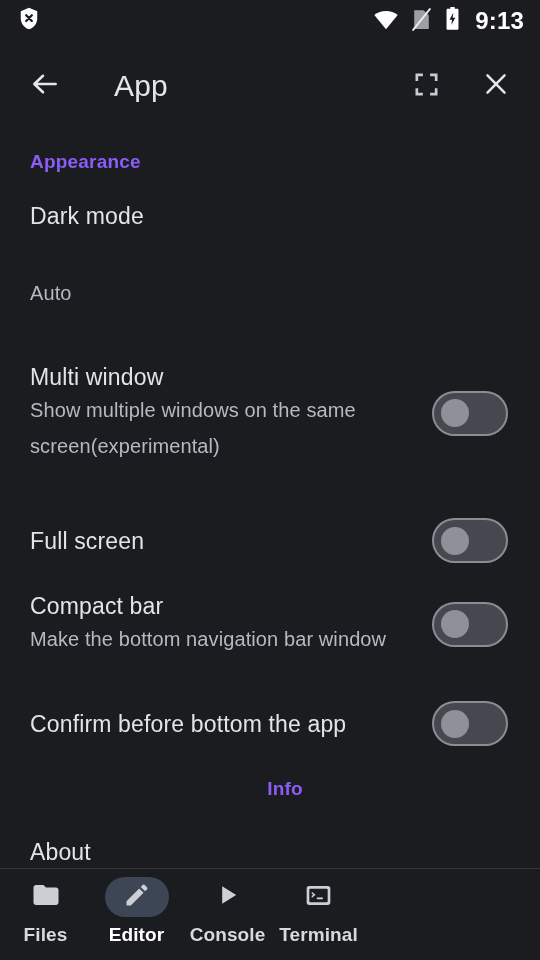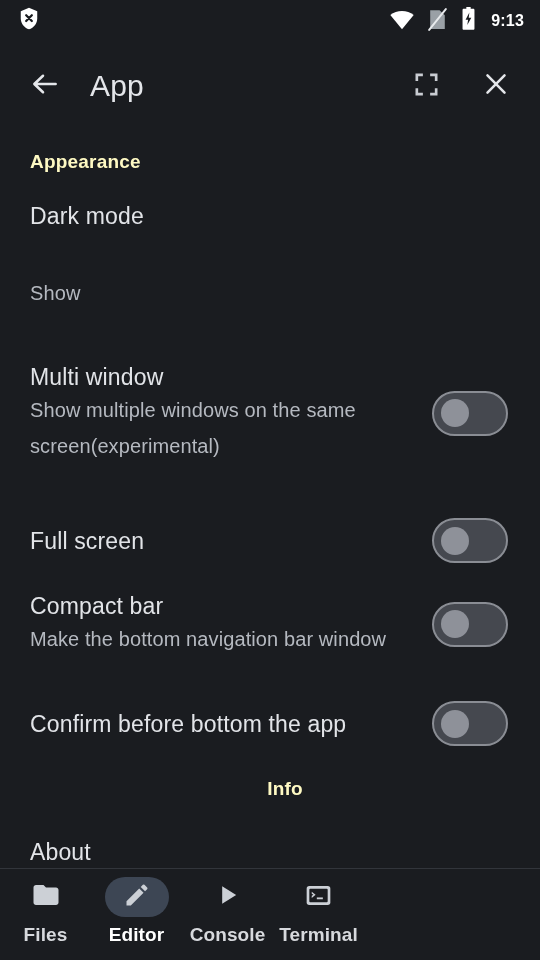--- a/index.html
+++ b/index.html
@@ -12,44 +12,44 @@
   #app { position:relative; width:540px; height:960px; background:#1a1c20; }
 
   
   .statusbar {
     position:absolute; top:0; left:0; width:540px; height:42px;
     display:flex; align-items:center; padding:0 16px;
   }
   .sb-left { display:flex; align-items:center; }
   .sb-right { margin-left:auto; display:flex; align-items:center; gap:11px; }
   .sb-clock {
-    color:#ffffff; font-size:16px; font-weight:700; letter-spacing:.2px;
+    color:#ffffff; font-size:24px; font-weight:700; letter-spacing:.2px;
     margin-left:3px;
   }
 
   
   .header {
     position:absolute; top:50px; left:0; width:540px; height:72px;
-    display:flex; align-items:center; padding:0 22px;
+    display:flex; align-items:center; padding:0 22px;gap:24px;
   }
   .hdr-back { width:46px; height:46px; display:flex; align-items:center; justify-content:center; }
   .hdr-title {
     color:#e4e6ea; font-size:30px; font-weight:400; margin-left:22px;
     letter-spacing:.2px;
   }
   .hdr-actions { margin-left:auto; display:flex; align-items:center; gap:26px; }
   .hdr-btn { width:44px; height:44px; display:flex; align-items:center; justify-content:center; }
 
   
   .content {
     position:absolute; top:122px; left:0; width:540px; height:746px;
     overflow:hidden;
   }
   .section-title {
-    color:#fef9c3; font-size:19px; font-weight:700;
+    color:#8b5cf6; font-size:19px; font-weight:700;
     padding:0 0 0 30px; letter-spacing:.2px;
   }
   .s-appearance { margin-top:29px; }
   .s-info { margin-top:32px;text-align:center; }
 
   .row {
     display:flex; align-items:center;
     padding:0 32px 0 30px;
     min-height:44px;
   }
@@ -167,21 +167,21 @@
       </div>
     </div>
   </div>
 
   <div class="content">
 
     <div class="section-title s-appearance">Appearance</div>
 
     <div class="row r-darkmode">
       <div class="row-title">Dark mode</div>
-      <div class="row-sub">Show</div>
+      <div class="row-sub">Auto</div>
     </div>
 
     <div class="row r-multiwin">
       <div class="row-texts">
         <div class="row-title">Multi window</div>
         <div class="row-sub">Show multiple windows on the same screen(experimental)</div>
       </div>
       <div class="toggle">
         <div class="thumb"></div>
       </div>

